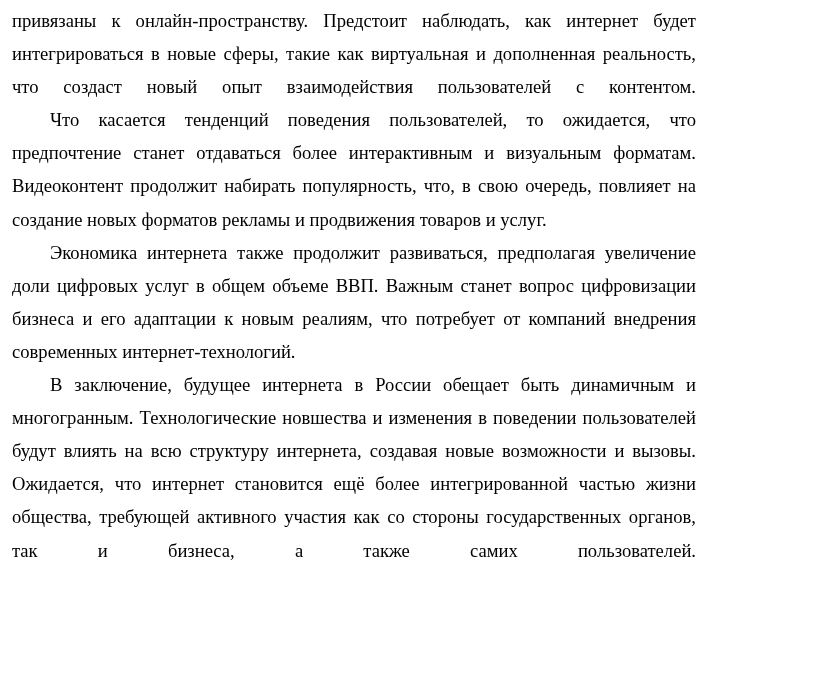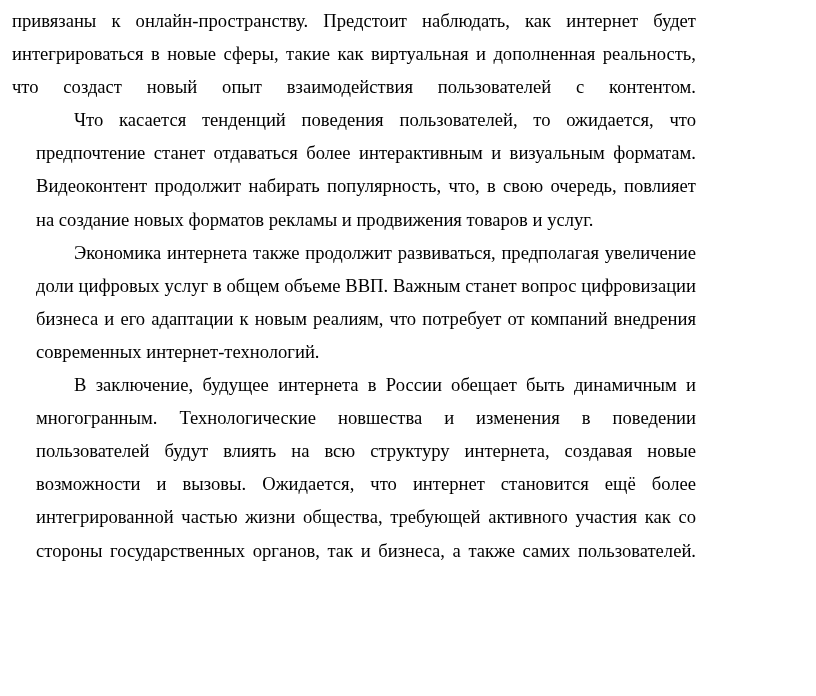--- a/index.html
+++ b/index.html
@@ -27,21 +27,20 @@
     text-align: justify;
     text-justify: inter-word;
     color: #000000;
   }
   .para {
     margin: 0;
     text-indent: 0;
   }
   .para.indented {
     text-indent: 38px;
-    margin-left: 24px;
   }
   
   .para.justify-all {
     text-align-last: justify;
   }
 </style>
 </head>
 <body>
 
 <div class="page">

